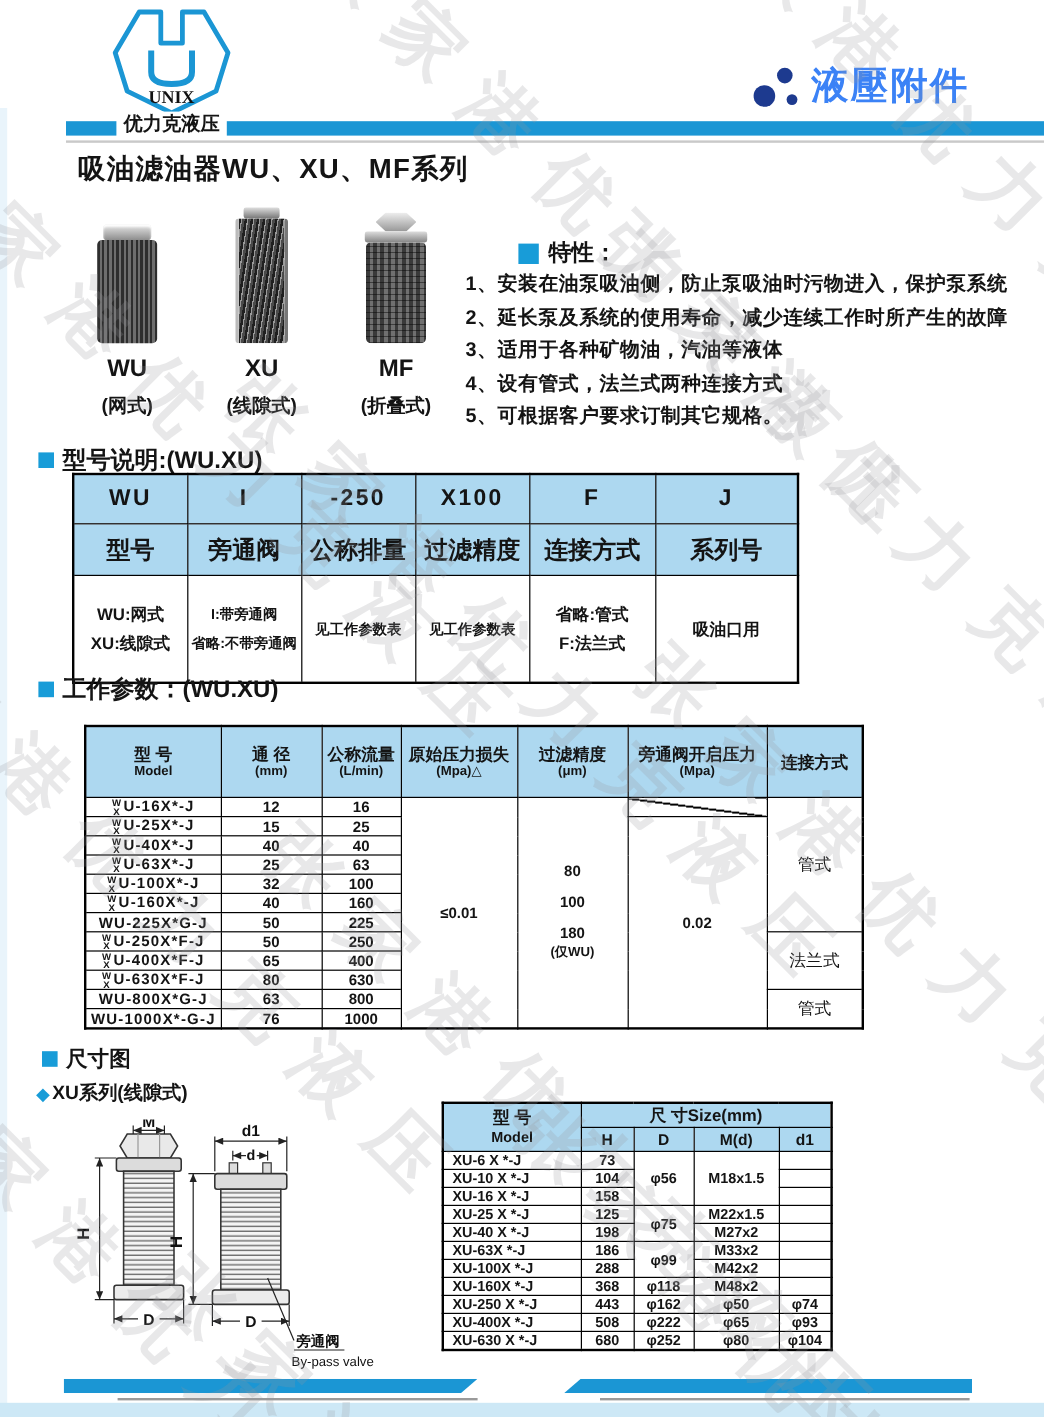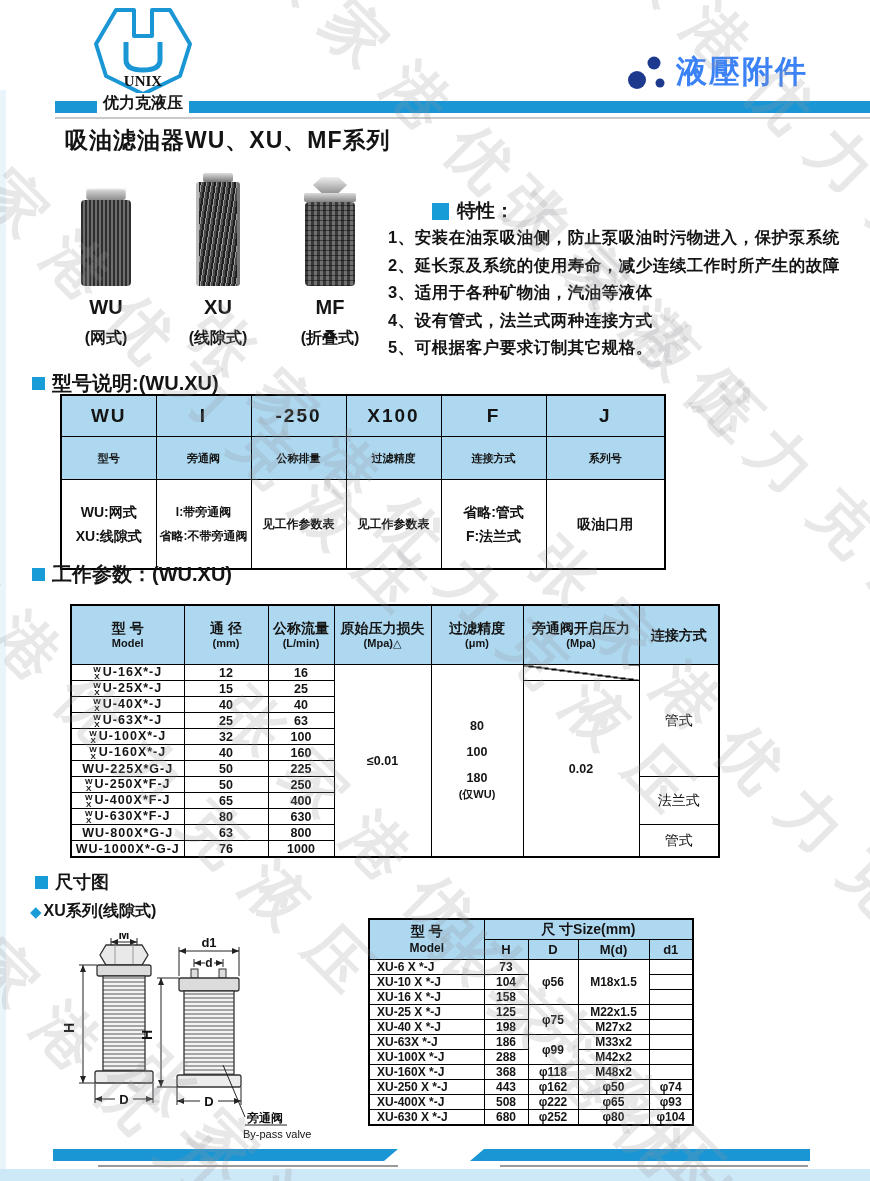--- a/index.html
+++ b/index.html
@@ -50,21 +50,21 @@
   .section-h .sq{width:13px;height:13px;}
   .diamond-h{position:absolute;display:flex;align-items:center;gap:2px;font-size:16px;font-weight:bold;}
   .diamond{color:#189cd8;font-size:15px;}
   
   table{border-collapse:collapse;table-layout:fixed;}
   td,th{border:1.5px solid #000;text-align:center;padding:0;overflow:hidden;}
   .blue{background:#add8f0;}
   
   .t-model{position:absolute;left:60px;top:394px;width:604px;border:2px solid #000;}
   .t-model .code-row td{height:40px;font-size:19px;font-weight:bold;letter-spacing:2px;}
-  .t-model .label-row td{height:42px;font-size:11px;font-weight:bold;}
+  .t-model .label-row td{height:42px;font-size:20px;font-weight:bold;}
   .t-model .detail-row td{height:88px;font-size:14px;font-weight:bold;background:#fff;}
   .t-model .detail-row td span{display:block;line-height:24px;}
   .t-model .detail-row td .sm{font-size:12px;}
   
   .t-wp{position:absolute;left:70px;top:604px;width:648px;border:2px solid #000;}
   .t-wp th{background:#add8f0;height:58px;vertical-align:middle;}
   .t-wp .h-main{font-size:14px;font-weight:bold;line-height:17px;}
   .t-wp .h-sub{font-size:11px;font-weight:bold;line-height:13px;}
   .t-wp td{height:15px;font-size:12.5px;font-weight:600;background:#fff;}
   .t-wp .mcell{text-align:center;letter-spacing:1px;white-space:nowrap;}

